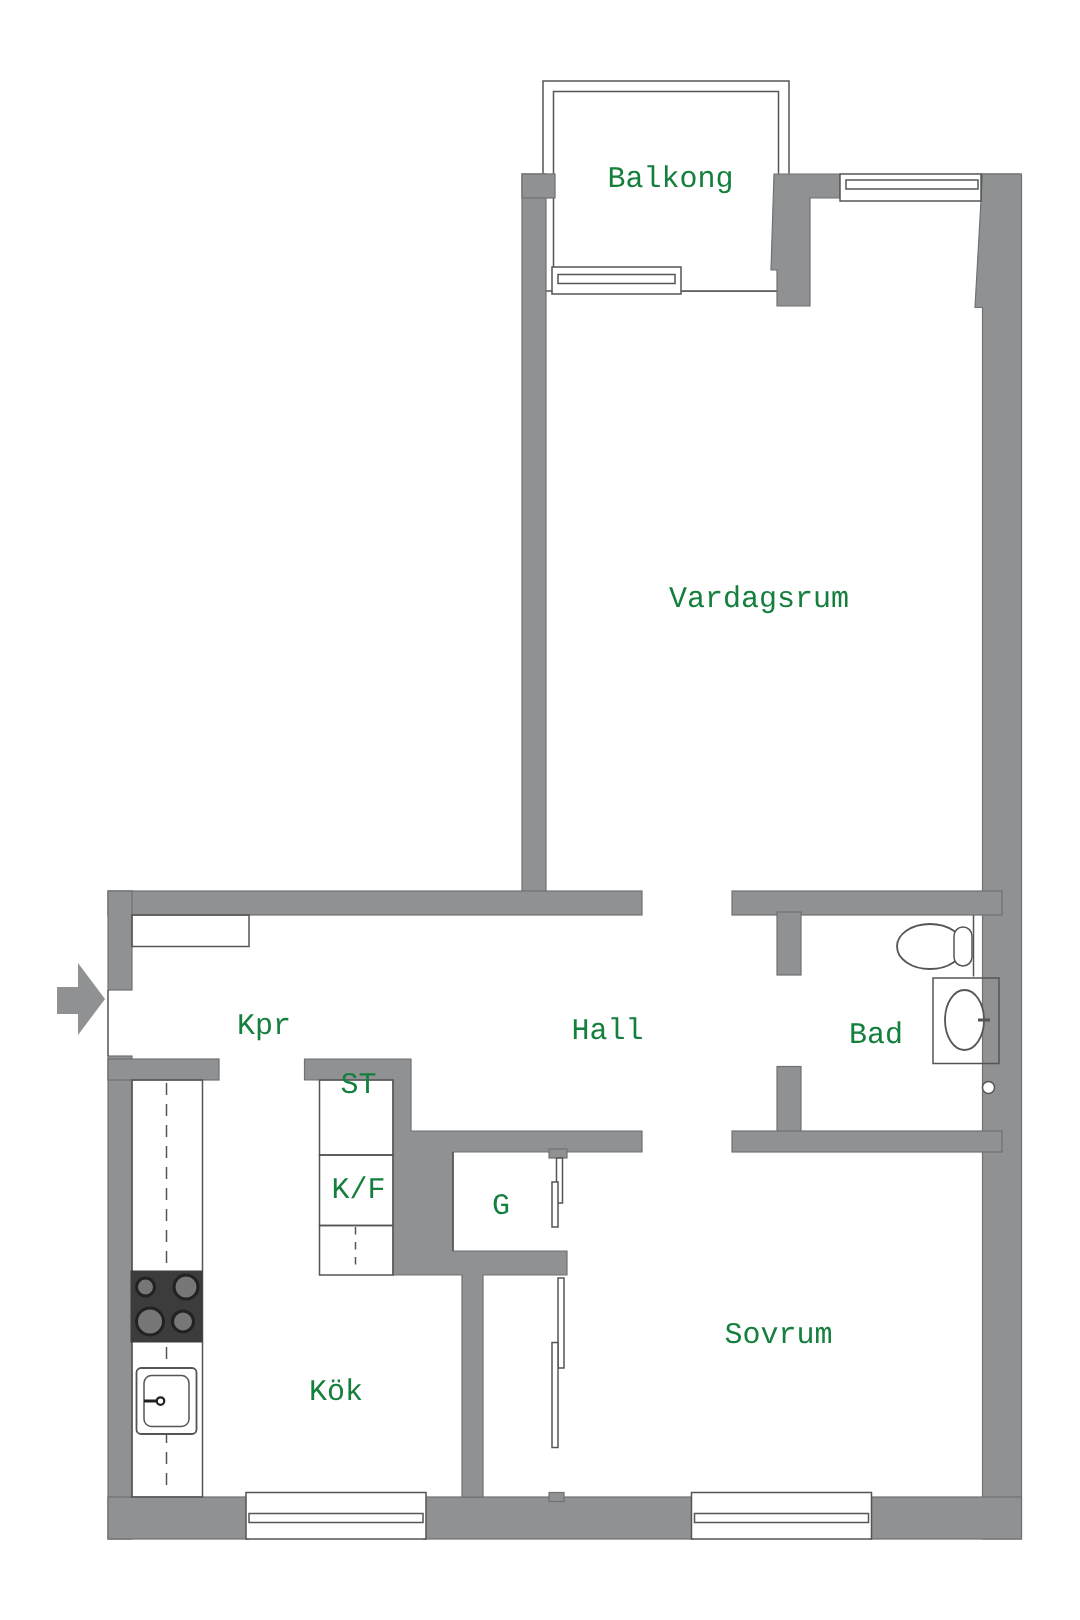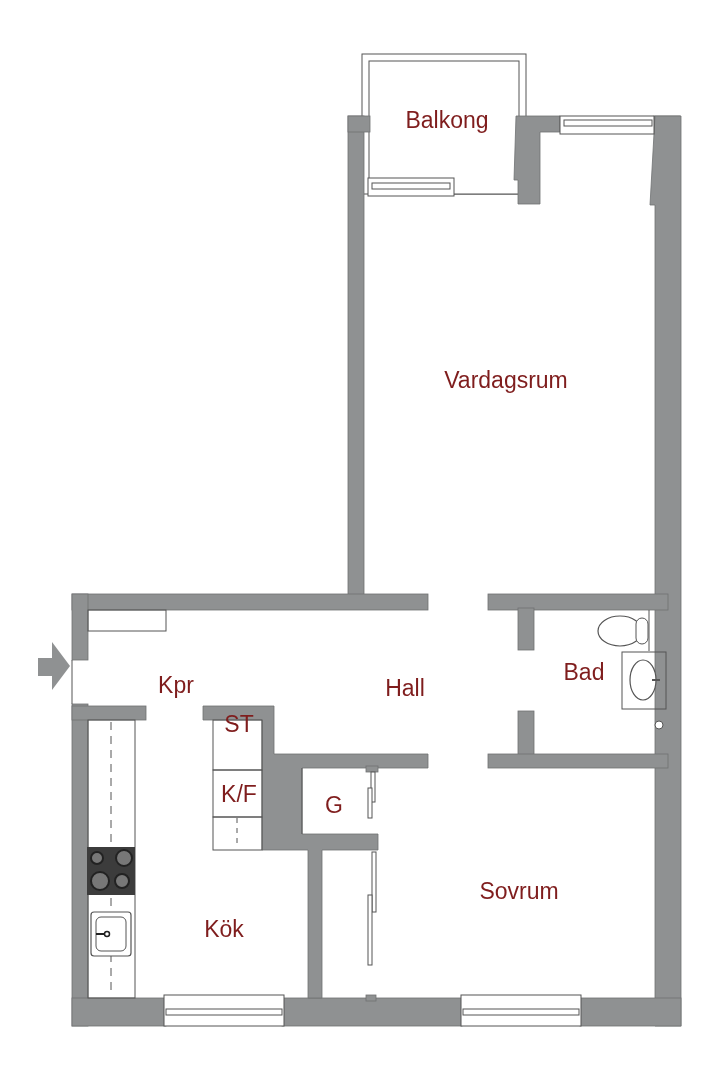--- a/index.html
+++ b/index.html
@@ -1,21 +1,21 @@
 <!DOCTYPE html>
 <html><head>
 <meta charset="utf-8">
 <style>
   html, body { margin: 0; padding: 0; background: #ffffff; }
   body { width: 720px; height: 1080px; position: relative; overflow: hidden; font-family: "DejaVu Sans", sans-serif; }
   svg { position: absolute; left: 0; top: 0; }
   .wall { fill: #8f9192; stroke: #6f7172; stroke-width: 0.8; }
   .win { fill: #ffffff; stroke: #555; stroke-width: 1; }
   .line { fill: none; stroke: #555; stroke-width: 1; }
-  .label { position: absolute; color: #7f1d1d; font-family: Liberation Sans, sans-serif; font-size: 23px; white-space: nowrap; transform: translate(-50%, -50%); }
+  .label { position: absolute; color: #15803d; font-family: Liberation Mono, monospace; font-size: 20px; white-space: nowrap; transform: translate(-50%, -50%); }
 </style>
 </head>
 <body>
 
 <svg width="720" height="1080" viewBox="0 0 720 1080">
 
   <g>
     <rect x="362" y="54" width="164" height="140" class="win"></rect>
     <rect x="369" y="61" width="150" height="133" class="win"></rect>
   </g>
@@ -110,21 +110,21 @@
     <ellipse cx="620" cy="631" rx="22" ry="15" fill="#fff" stroke="#555" stroke-width="1.2"></ellipse>
     <rect x="636" y="618" width="12" height="26" rx="6" fill="#fff" stroke="#555"></rect>
     <rect class="line" x="622" y="652" width="44" height="57"></rect>
     <ellipse cx="643" cy="680" rx="13" ry="20" fill="#fff" stroke="#555" stroke-width="1.2"></ellipse>
     <line x1="652" y1="680" x2="660" y2="680" stroke="#555" stroke-width="2"></line>
     <circle cx="659" cy="725" r="4" fill="#fff" stroke="#555"></circle>
   </g>
 </svg>
 
 <div class="label" style="left:447px;top:120px;">Balkong</div>
-<div class="label" style="left:506px;top:380px;">Vardagsrum</div>
+<div class="label" style="left:506px;top:400px;">Vardagsrum</div>
 <div class="label" style="left:176px;top:685px;">Kpr</div>
 <div class="label" style="left:405px;top:688px;">Hall</div>
-<div class="label" style="left:584px;top:672px;">Bad</div>
+<div class="label" style="left:584px;top:691px;">Bad</div>
 <div class="label" style="left:239px;top:724px;">ST</div>
 <div class="label" style="left:239px;top:794px;">K/F</div>
 <div class="label" style="left:334px;top:805px;">G</div>
 <div class="label" style="left:224px;top:929px;">Kök</div>
 <div class="label" style="left:519px;top:891px;">Sovrum</div>
 
 </body></html>

